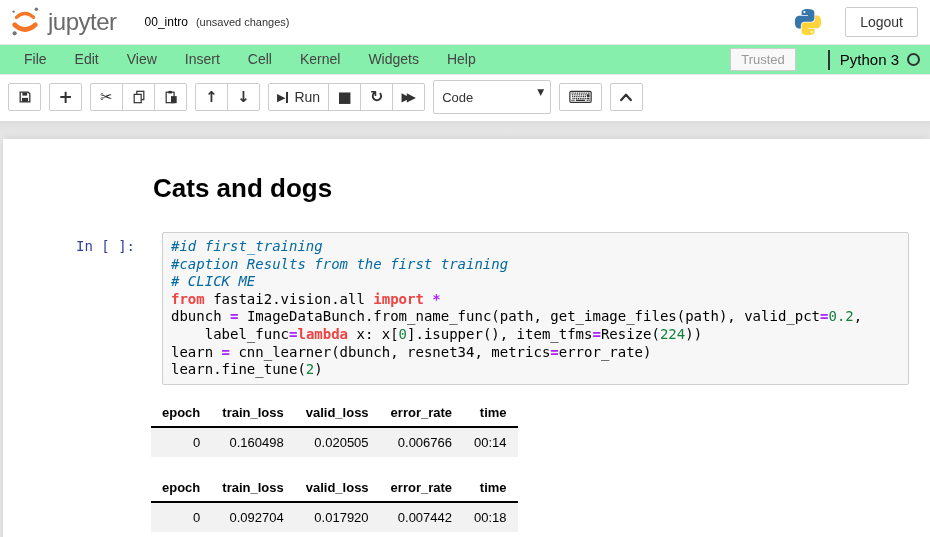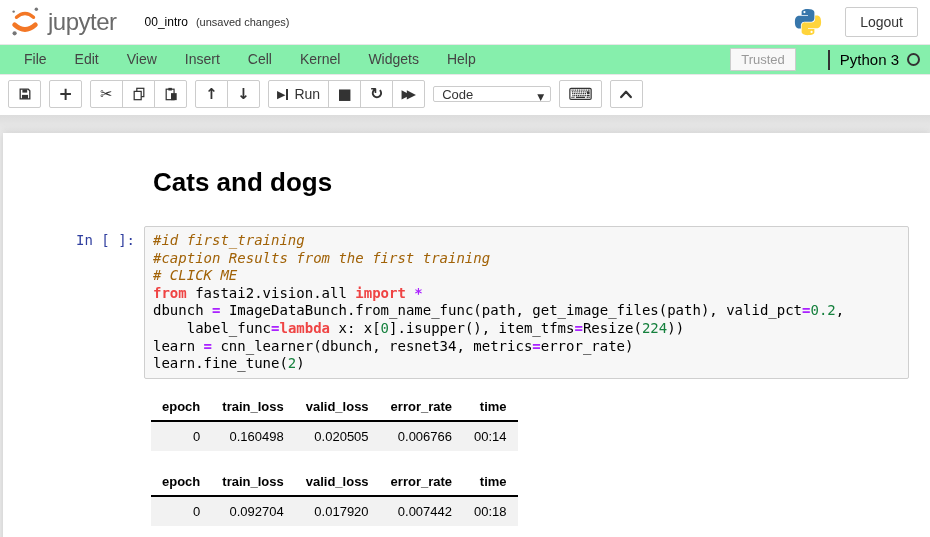--- a/index.html
+++ b/index.html
@@ -54,55 +54,55 @@
   .btn-group .tbtn + .tbtn { margin-left:-1px; }
   .btn-group .tbtn:first-child { border-radius:2px 0 0 2px; }
   .btn-group .tbtn:last-child { border-radius:0 2px 2px 0; }
   .btn-group .tbtn:only-child { border-radius:2px; }
   .glyph { font-family:"DejaVu Sans", sans-serif; font-size:14px; line-height:1; }
   .run-bar { width:2px; height:11px; background:#333; margin:0 6px 0 1px; }
   .ff { letter-spacing:-4px; font-size:12px; padding-right:4px; }
   .select-wrap { position:relative; margin-right:8px; }
   .cell-type-select {
     -webkit-appearance:none; appearance:none;
-    width:118px; height:16px; background:#fff;
+    width:118px; height:34px; background:#fff;
     border:1px solid #ccc; border-radius:2px;
     font-size:13px; color:#333; padding:0 20px 0 8px;
     font-family:"Liberation Sans", sans-serif; cursor:pointer;
   }
   .select-arrow { position:absolute; right:7px; top:8px; font-size:9px; color:#333; pointer-events:none; }
 
   
   .site-strip { height:18px; background:linear-gradient(to bottom,#dcdcdc,#ededed); }
 
   
   #notebook-container {
     background:#fff; margin-left:3px; height:486px;
     box-shadow:0 0 8px 1px rgba(87,87,87,0.2);
     padding-top:34px; overflow:hidden;
   }
   .md-heading {
     margin:0 0 28px 150px; font-size:26px; font-weight:bold; color:#000; cursor:pointer;
   }
-  .code-cell { display:flex; }
+  .code-cell { display:flex;gap:18px; }
   .prompt {
     flex:0 0 141px; text-align:right; padding-right:9px; padding-top:6px;
     font-family:"DejaVu Sans Mono", monospace; font-size:14px; color:#303F9F;
     white-space:pre;
   }
   .input-area {
     flex:1; margin-right:21px;
     background:#f7f7f7; border:1px solid #cfcfcf; border-radius:2px;
     padding:5px 8px; cursor:text;
   }
   .code-line {
     font-family:"DejaVu Sans Mono", monospace; font-size:14px; line-height:17.6px;
     white-space:pre; color:#000;
   }
-  .tok-com { color:#a16207; font-style:italic; }
+  .tok-com { color:#0369a1; font-style:italic; }
   .tok-kw  { color:#ef4444; font-weight:bold; }
   .tok-op  { color:#AA22FF; font-weight:bold; }
   .tok-str { color:#BA2121; }
   .tok-num { color:#15803d; }
   .tok-pl  { color:#000; }
 
   .output-area { margin:14px 0 0 148px; }
   .df-table { border-collapse:collapse; font-size:13px; margin-bottom:17px; }
   .df-table th {
     font-weight:bold; text-align:right; padding:6px 11px;

